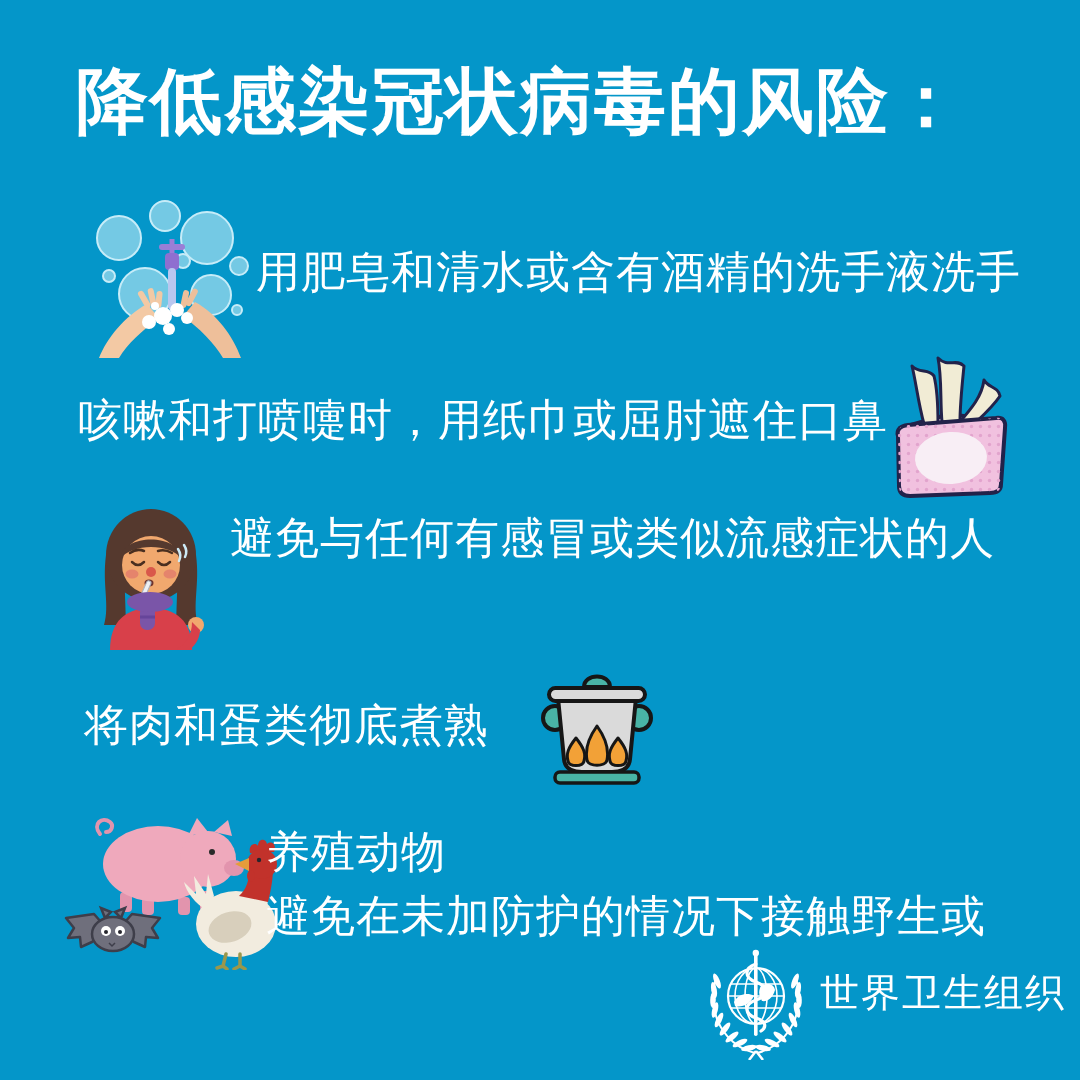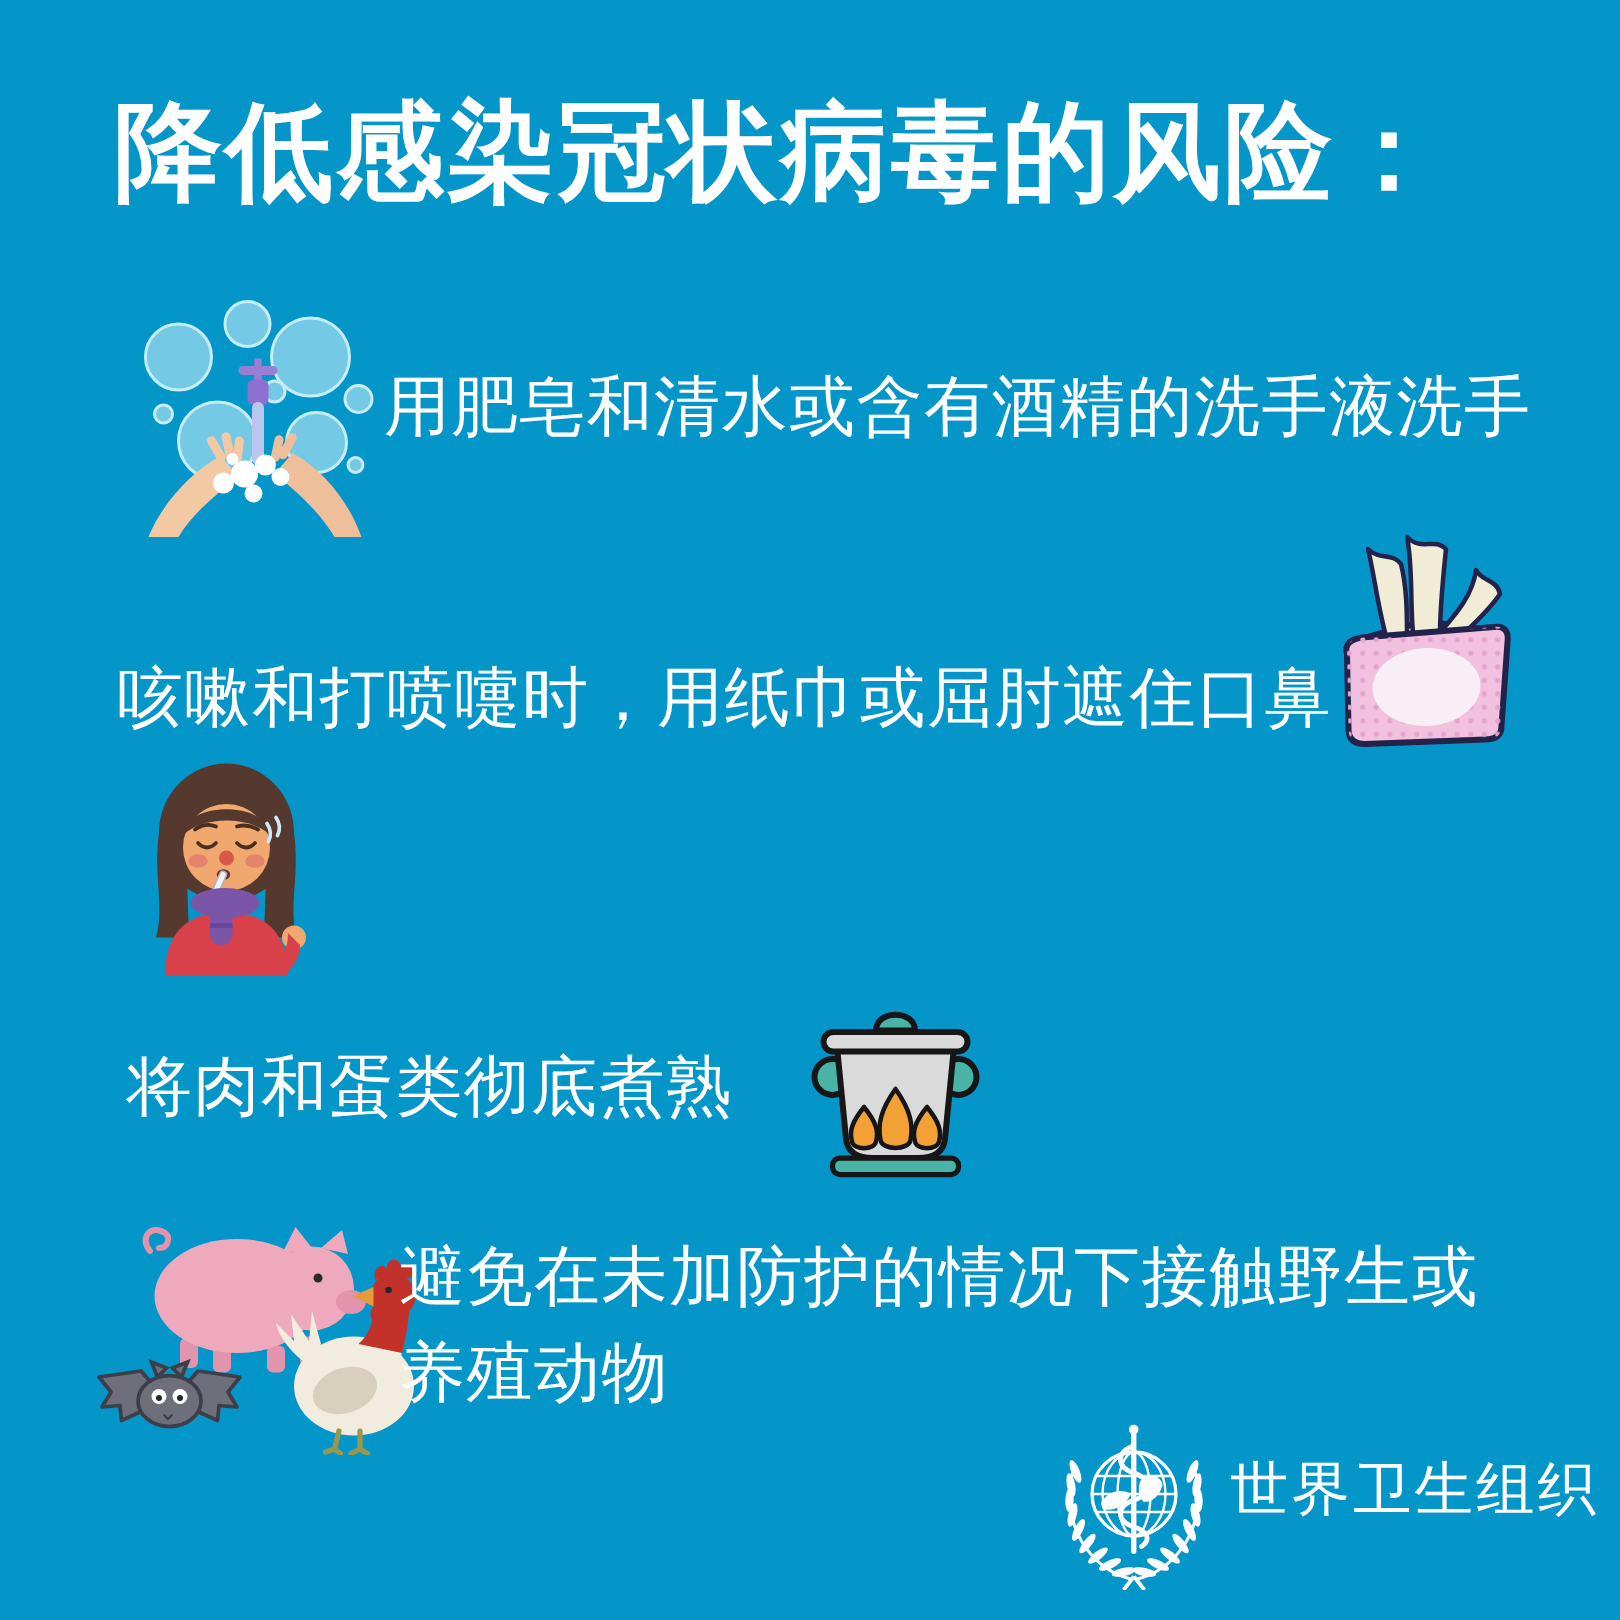--- a/index.html
+++ b/index.html
@@ -15,21 +15,21 @@
   .title {
     left:76px; top:56px;
     font-size:72px; font-weight:bold; letter-spacing:2px;
     line-height:1.25; white-space:nowrap;text-align:center;
   }
   .tip-text { font-size:44px; letter-spacing:1px; line-height:64px; white-space:nowrap; }
 
   .t1-icon { left:85px;  top:198px; width:170px; height:160px; }
   .t1-text { left:256px; top:240px; }
 
-  .t2-text { left:78px;  top:388px;margin-top:46px; }
+  .t2-text { left:78px;  top:388px; }
   .t2-icon { left:888px; top:352px; width:128px; height:148px; }
 
   .t3-icon { left:92px;  top:505px; width:118px; height:145px; }
   .t3-text { left:230px; top:506px; }
 
   .t4-text { left:84px;  top:693px; }
   .t4-icon { left:532px; top:658px; width:130px; height:132px; }
 
   .t5-icon { left:58px;  top:812px; width:235px; height:158px; }
   .t5-text { left:266px; top:820px; }
@@ -129,20 +129,21 @@
       <rect x="54.5" y="95" width="4.5" height="5" rx="2" fill="#9aa2b0"></rect>
     </g>
     <path d="M18,145 C18,116 34,103 59,103 C84,103 100,116 100,145 Z" fill="#d8404a"></path>
     <circle cx="104" cy="120" r="8" fill="#f1a86e"></circle>
     <path d="M84,145 C94,138 100,130 100,117 L108,125 C108,135 101,144 92,148 Z" fill="#d8404a"></path>
     <rect x="48" y="100" width="15" height="25" rx="7" fill="#7a55a8"></rect>
     <path d="M48,112 h15" stroke="#66459a" stroke-width="3"></path>
     <ellipse cx="58" cy="97" rx="23" ry="10" fill="#7a55a8"></ellipse>
   </svg>
   <div class="abs tip-text t3-text">
+    <div>避免与任何有感冒或类似流感症状的人</div>
   </div>
 
   <p class="abs tip-text t4-text">将肉和蛋类彻底煮熟</p>
   <svg class="abs t4-icon" viewBox="0 0 130 132" aria-hidden="true">
     <circle cx="23" cy="60" r="12" fill="#49b4a6" stroke="#161616" stroke-width="4"></circle>
     <circle cx="107" cy="60" r="12" fill="#49b4a6" stroke="#161616" stroke-width="4"></circle>
     <path d="M26,40 L104,40 L98,101 C97,112 88,114 80,114 L50,114 C42,114 33,112 32,101 Z" fill="#dadada" stroke="#161616" stroke-width="4" stroke-linejoin="round"></path>
     <g fill="#f2a137" stroke="#161616" stroke-width="3" stroke-linejoin="round">
       <path d="M44,80 C36,90 34,96 36,103 C37,109 51,109 52,103 C54,96 52,90 44,80 Z"></path>
       <path d="M65,68 C55,82 53,92 55,102 C56,109 74,109 75,102 C77,92 75,82 65,68 Z"></path>
@@ -192,22 +193,22 @@
       <path d="M191,46 L177,52 L191,59 Z" fill="#e59c3a"></path>
       <ellipse cx="193" cy="64" rx="4" ry="6" fill="#c2322b"></ellipse>
       <circle cx="201" cy="48" r="2.2" fill="#26262e"></circle>
       <g stroke="#9a974c" stroke-width="3.5" fill="none" stroke-linecap="round">
         <path d="M168,142 L165,154 M165,154 L159,156 M165,154 L169,157"></path>
         <path d="M182,142 L182,154 M182,154 L176,157 M182,154 L187,157"></path>
       </g>
     </g>
   </svg>
   <div class="abs tip-text t5-text">
+    <div>养殖动物</div>
     <div>避免在未加防护的情况下接触野生或</div>
-    <div>养殖动物</div>
   </div>
 
   <svg class="abs who-logo" viewBox="0 0 104 114" aria-hidden="true">
     <defs>
       <clipPath id="globeclip">
           <circle cx="52" cy="50" r="28"></circle>
         </clipPath>
       <g id="wreath-branch">
         <path d="M51,107 C30,102 12,84 9,56 C8,46 10,38 13,31" stroke="#ffffff" stroke-width="2" fill="none"></path>
         <g fill="#ffffff">

